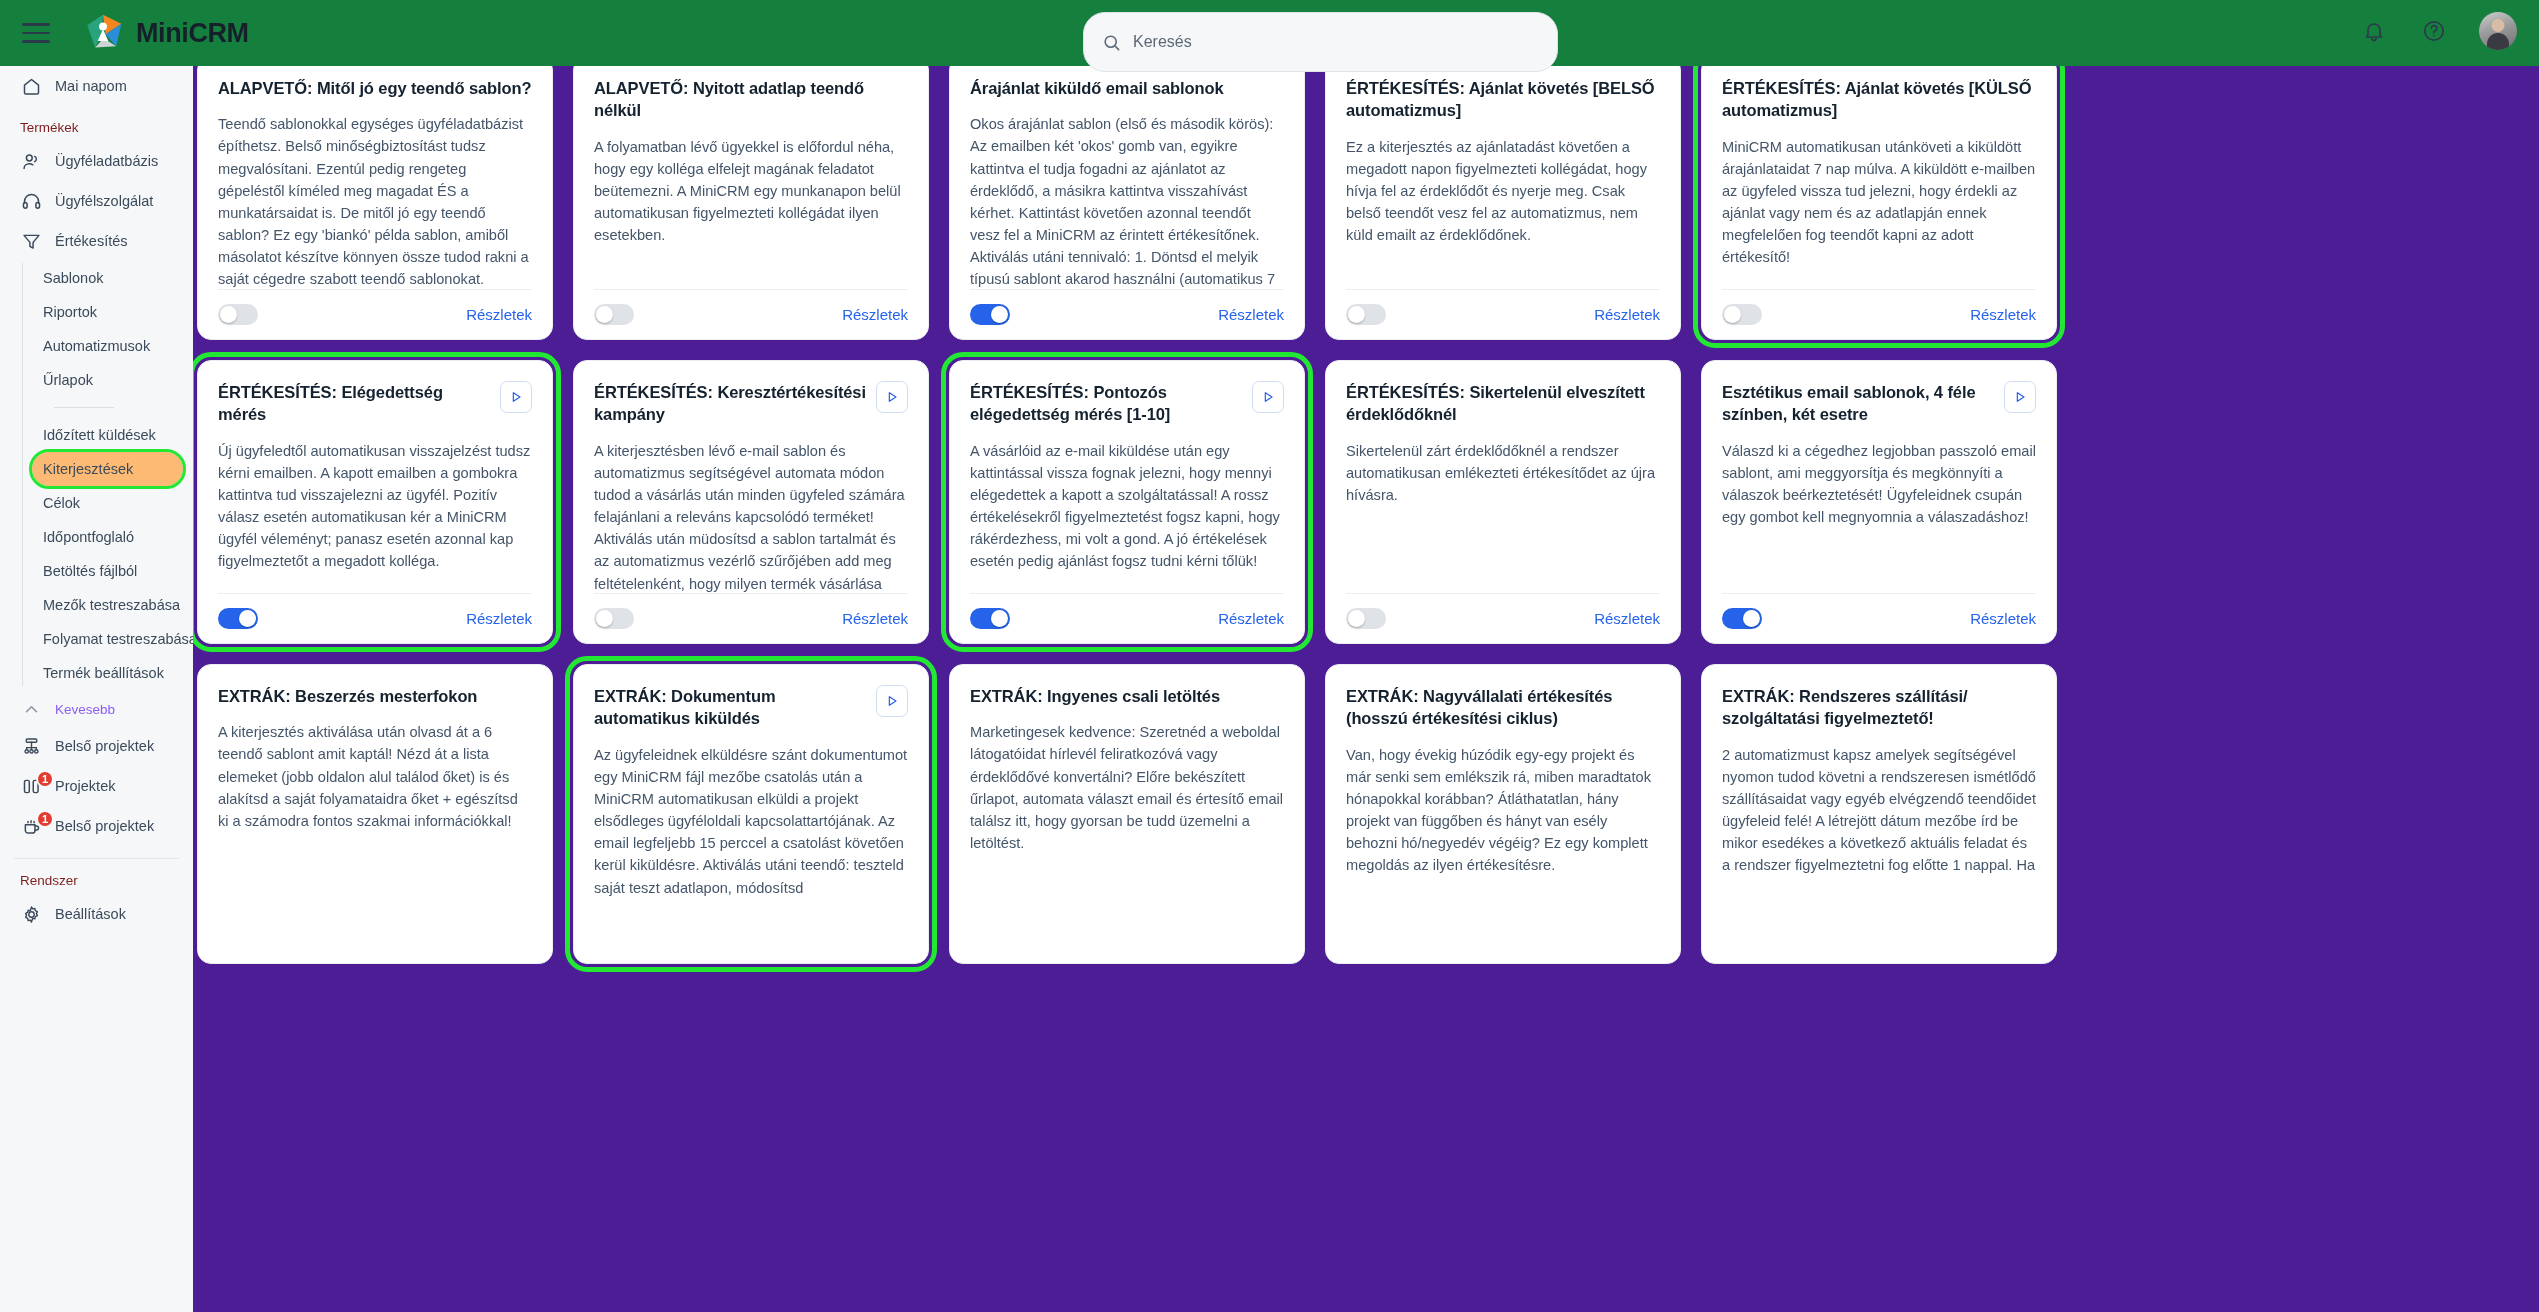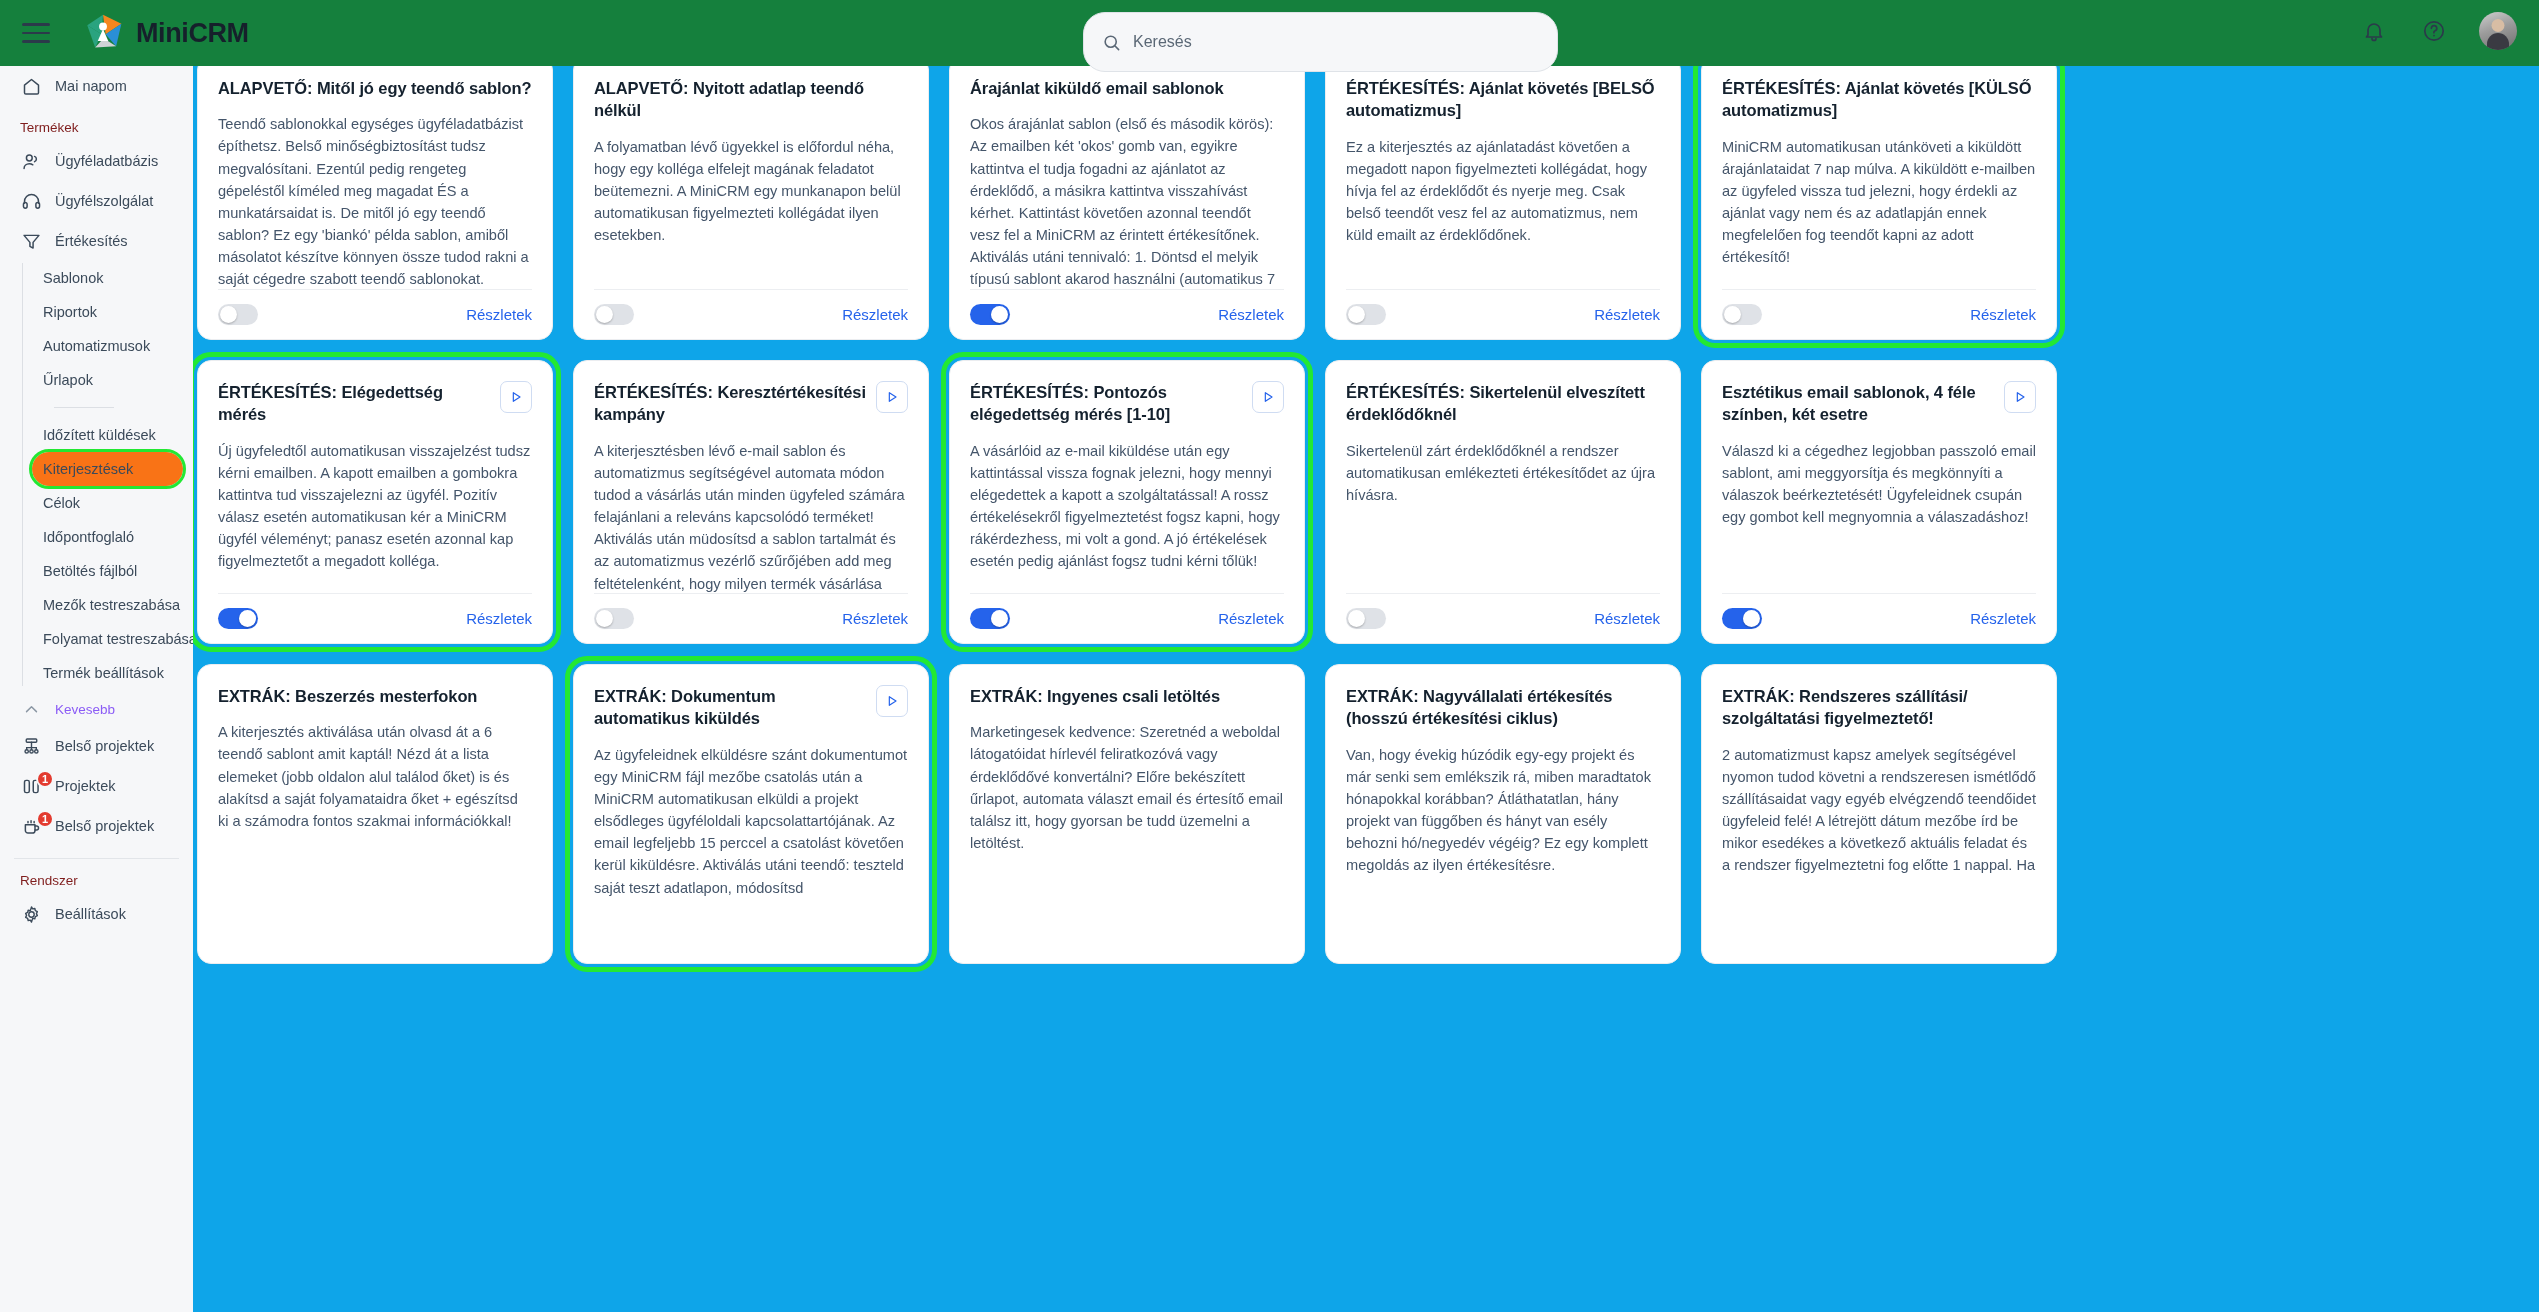--- a/index.html
+++ b/index.html
@@ -63,38 +63,38 @@
   }
   .sub-wrap { position:relative; margin-left: 22px; padding-left: 1px; }
   .sub-wrap::before{
     content:""; position:absolute; left:0; top:2px; bottom:4px; width:1px; background:#dcdfe4;
   }
   .sub-item {
     display:flex; align-items:center; height:34px; margin-left:9px; margin-right:10px;
     padding: 0 11px; border-radius:17px; cursor:pointer;
   }
   .sub-item .lbl { font-size:14.5px; color:#3b4a5a; white-space:nowrap;}
-  .sub-item.active { background:#f97316;align-items:center; }
+  .sub-item.active { background:#fdba74;align-items:center; }
   .sub-item.hl {
     outline: 3.5px solid #23e833; outline-offset: 0px; border-radius:18px;
   }
   .sub-divider { height:1px; background:#dcdfe4; margin:10px 18px 10px 31px; width:60px;}
   .collapse-row { display:flex; align-items:center; gap:13px; height:34px; margin:2px 10px 0 10px; padding:0 10px; cursor:pointer;}
   .collapse-row .lbl { font-size:13.5px; color:#8b5cf6; }
   .badge {
     position:absolute; width:18px; height:18px; border-radius:50%; background:#e33b30;
     color:#fff; font-size:11px; font-weight:bold; display:flex; align-items:center; justify-content:center;
     left:26px; top:4px; border:2px solid #f6f7f9;
   }
   .hr-line { height:1px; background:#e2e5e9; margin: 12px 14px; }
 
   
   .main {
     position:absolute; left:193px; top:46px; width:2346px; height:1266px;
-    background:#0ea5e9; overflow:hidden; padding: 0 17px 0 0;
+    background:#4c1d95; overflow:hidden; padding: 0 17px 0 0;
   }
   .grid {
     display:grid; grid-template-columns: repeat(5, 356px); gap: 20px;
     padding: 10px 0 0 4px;
   }
   .card {
     background:#ffffff; border-radius: 14px; border:1px solid #ebedf0;
     padding: 20px 20px 14px 20px; display:flex; flex-direction:column;
     position:relative;
   }

